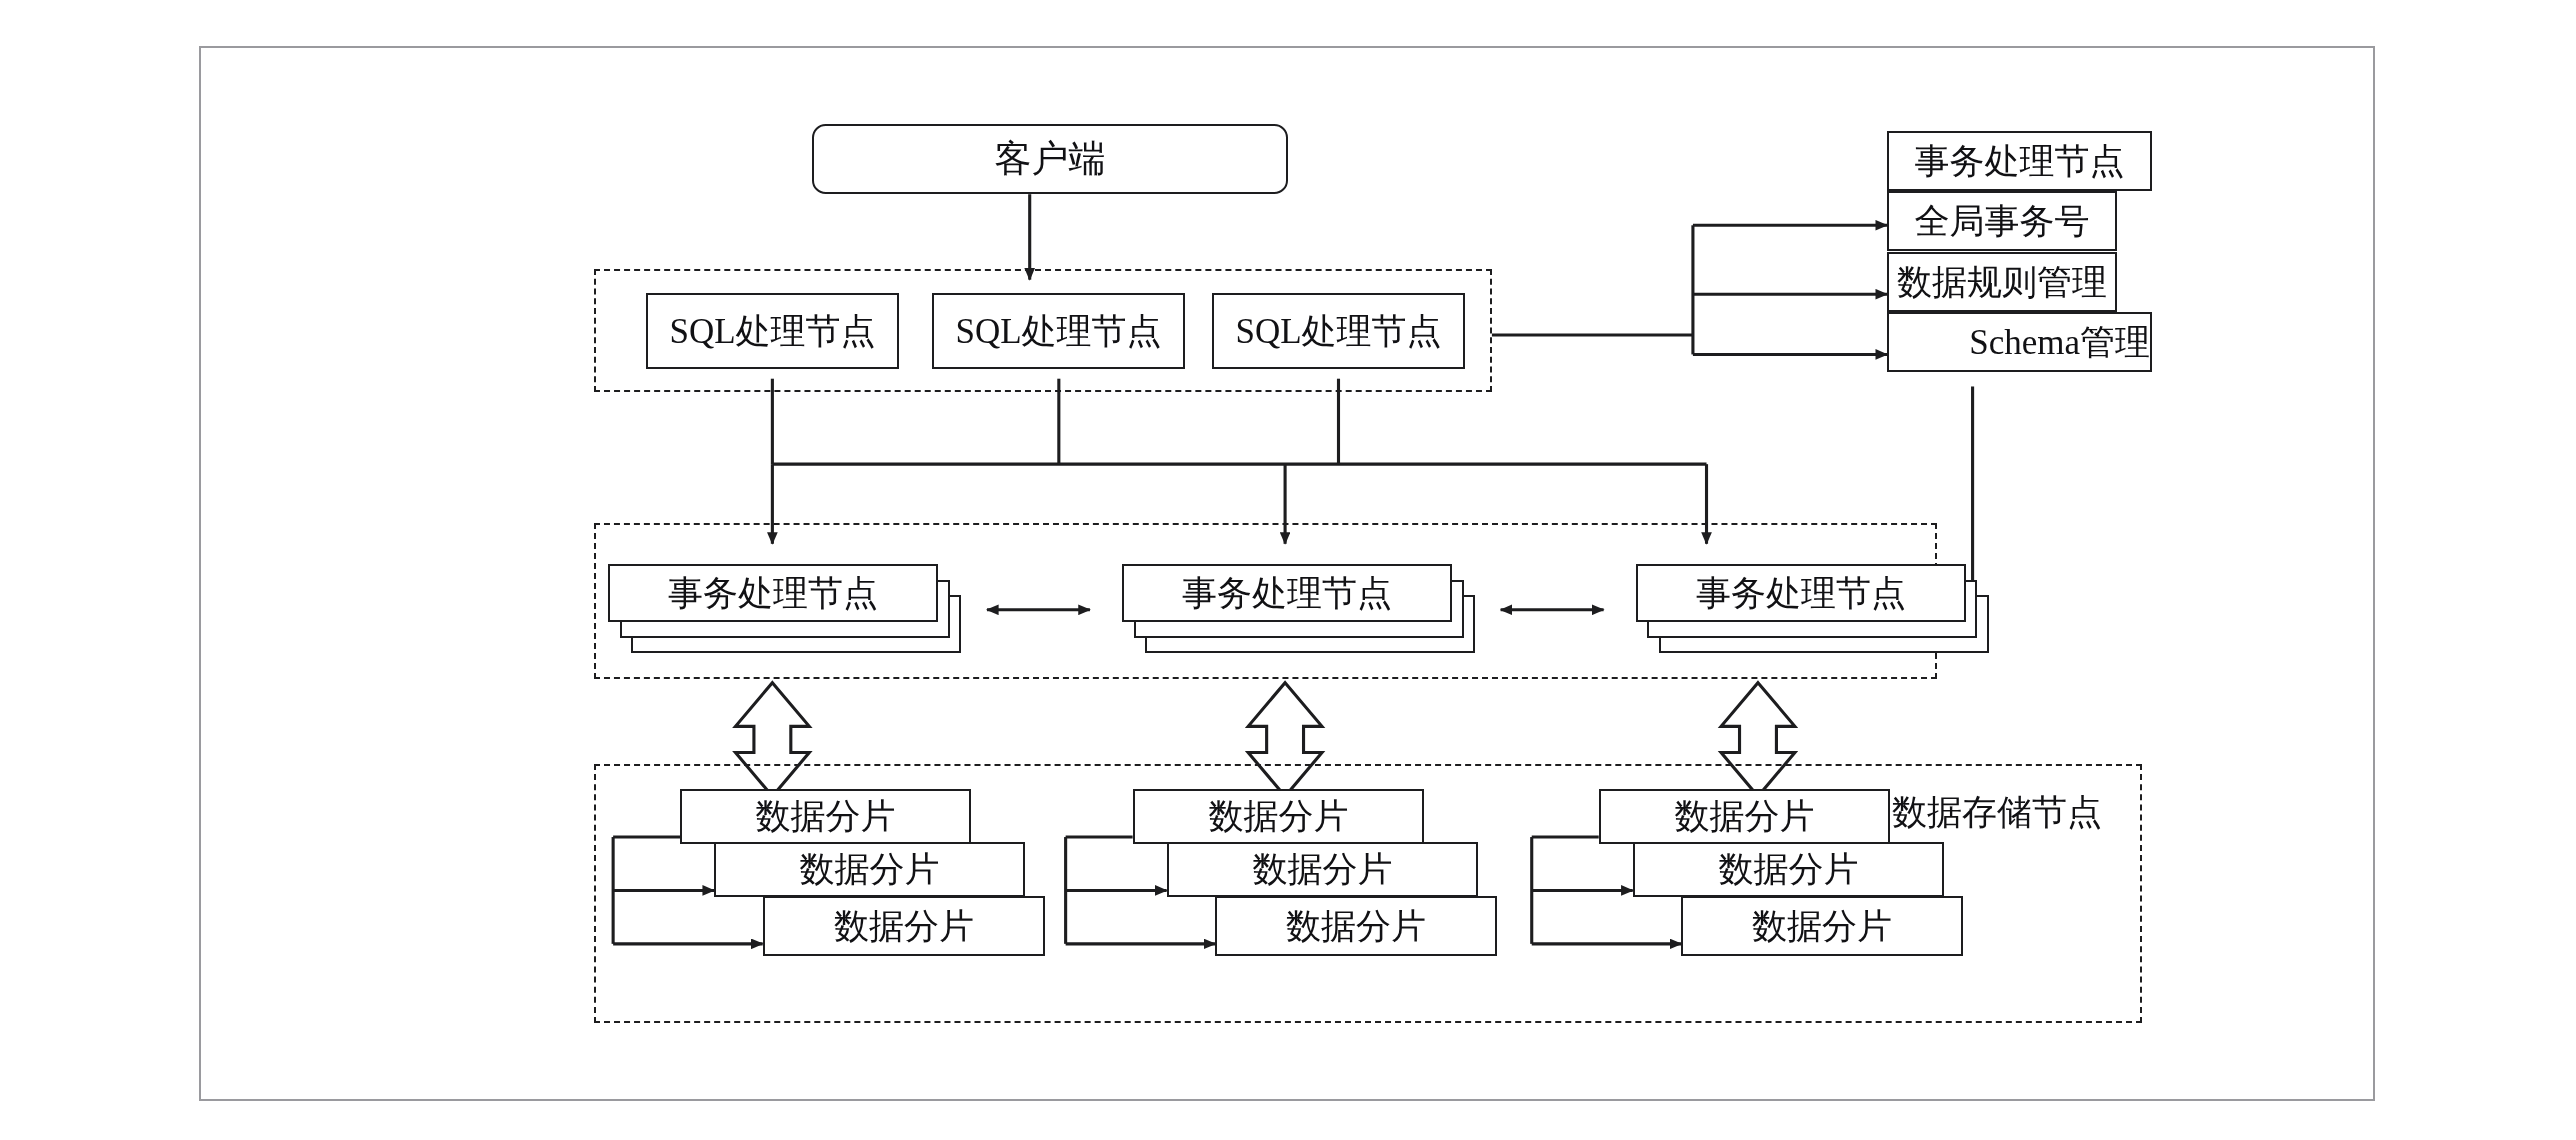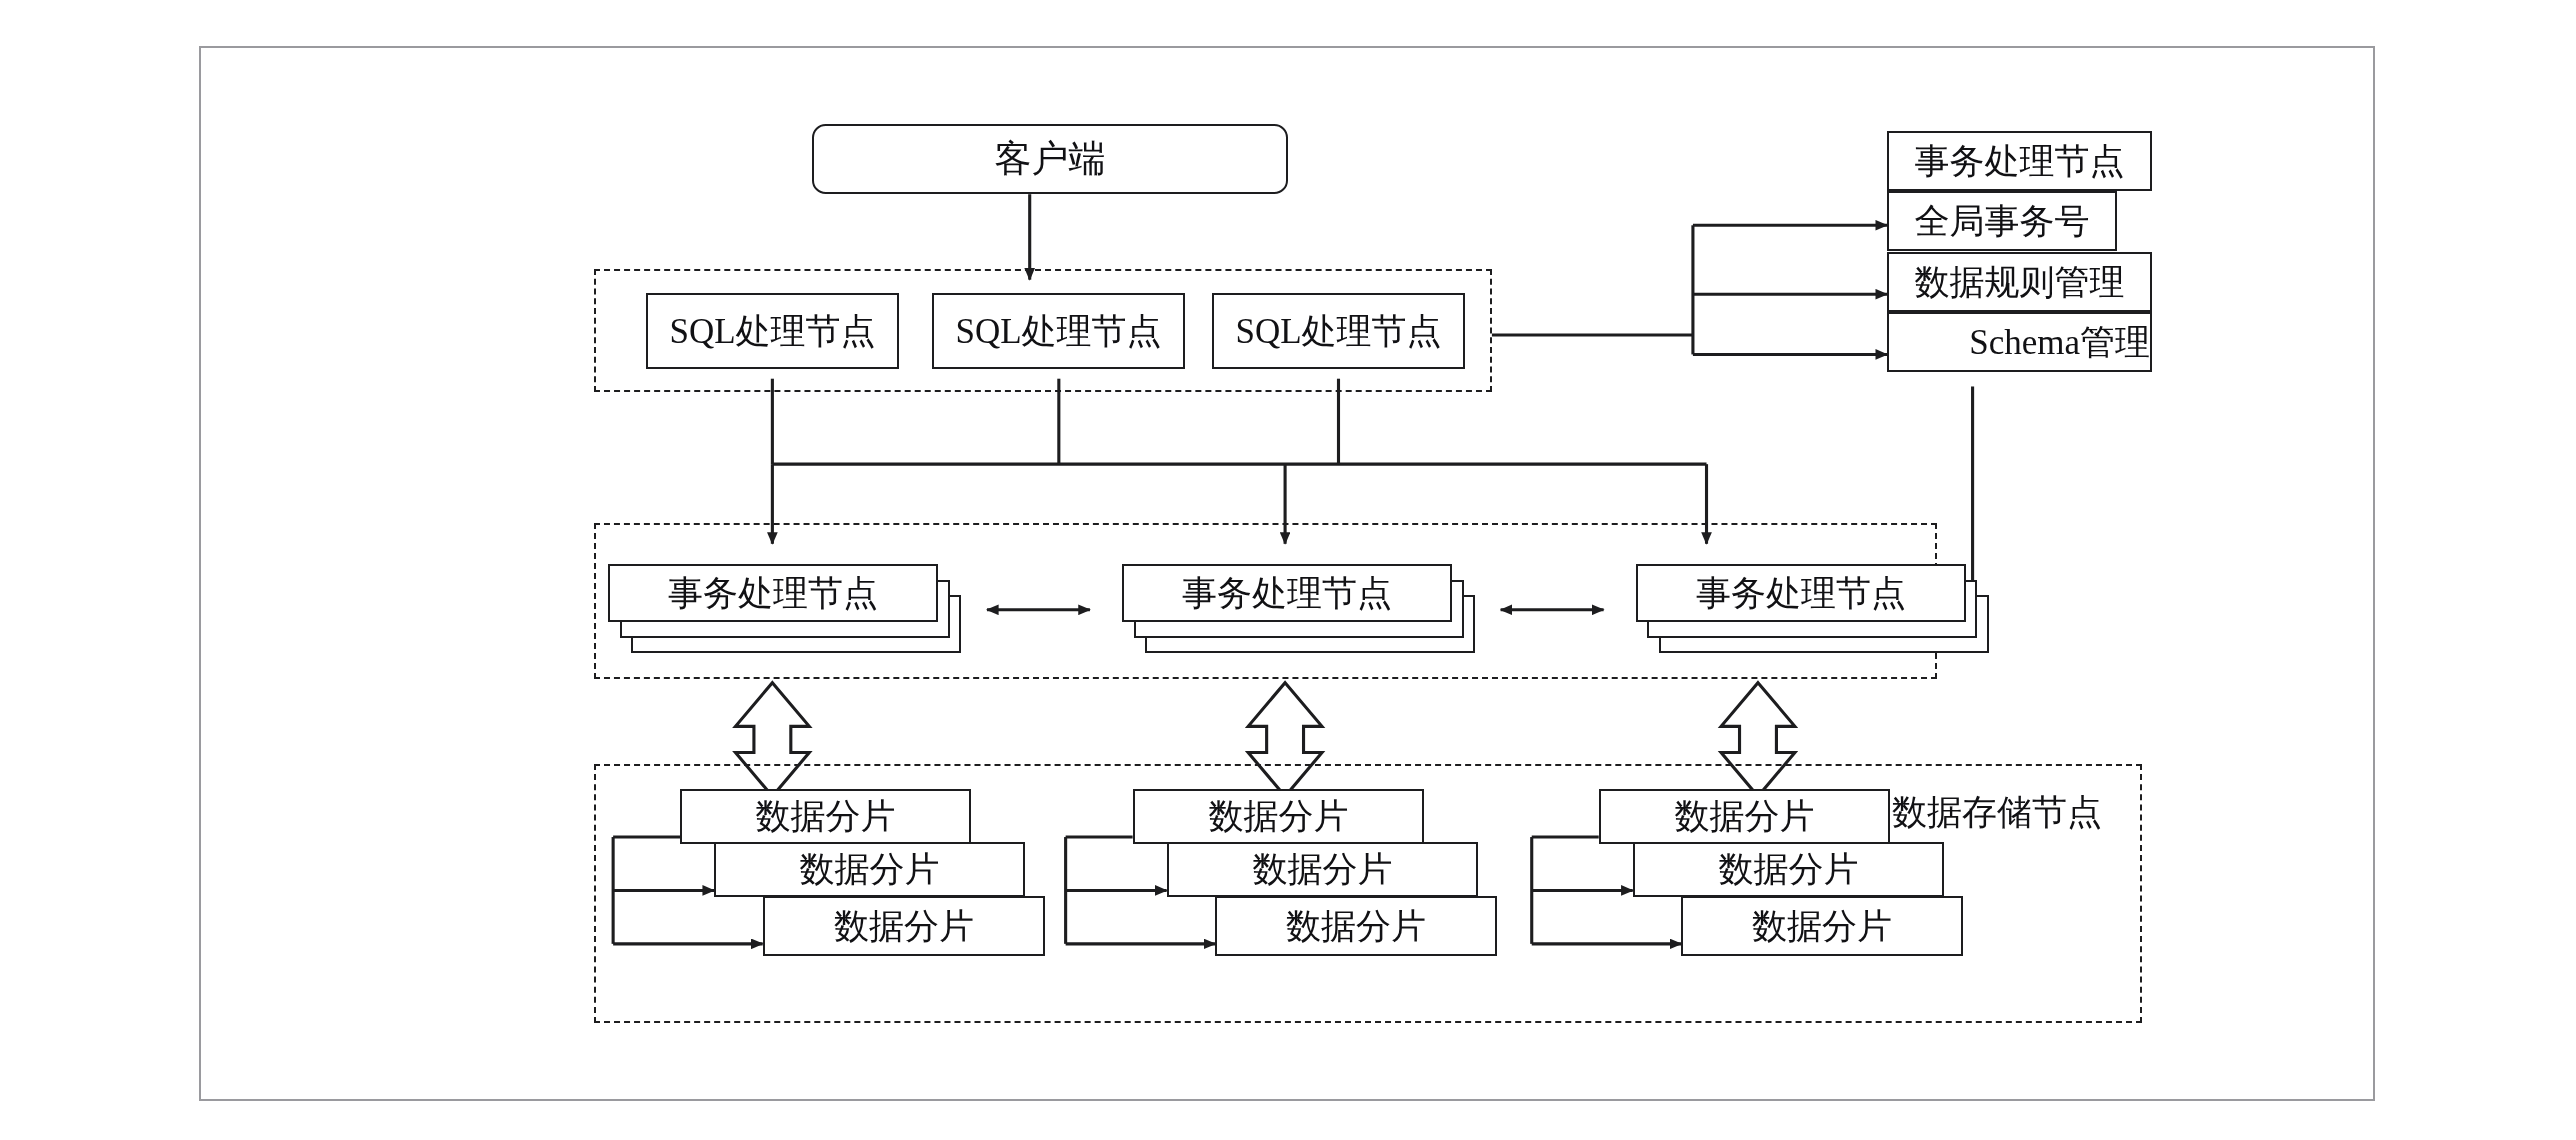--- a/index.html
+++ b/index.html
@@ -147,21 +147,21 @@
   <div class="nodebox t-36" style="left:1212px; top:293px; width:253px; height:76px;">
     <span>SQL处理节点</span>
   </div>
 
   <div class="nodebox t-36" style="left:1887px; top:131px; width:265px; height:60px;">
     <span>事务处理节点</span>
   </div>
   <div class="nodebox t-36" style="left:1887px; top:191px; width:230px; height:60px;">
     <span>全局事务号</span>
   </div>
-  <div class="nodebox t-36" style="left:1887px; top:252px; width:265px; height:60px;">
+  <div class="nodebox t-36" style="left:1887px; top:252px; width:230px; height:60px;">
     <span>数据规则管理</span>
   </div>
   <div class="nodebox t-36" style="left:1887px; top:312px; width:265px; height:60px;justify-content:flex-end;">
     <span>Schema管理</span>
   </div>
 
   <div class="dashed-zone" style="left:594px; top:523px; width:1343px; height:156px;"></div>
 
   <div class="stack-wrap">
     <div class="nodebox" style="left:631px; top:595px; width:330px; height:58px;"></div>

